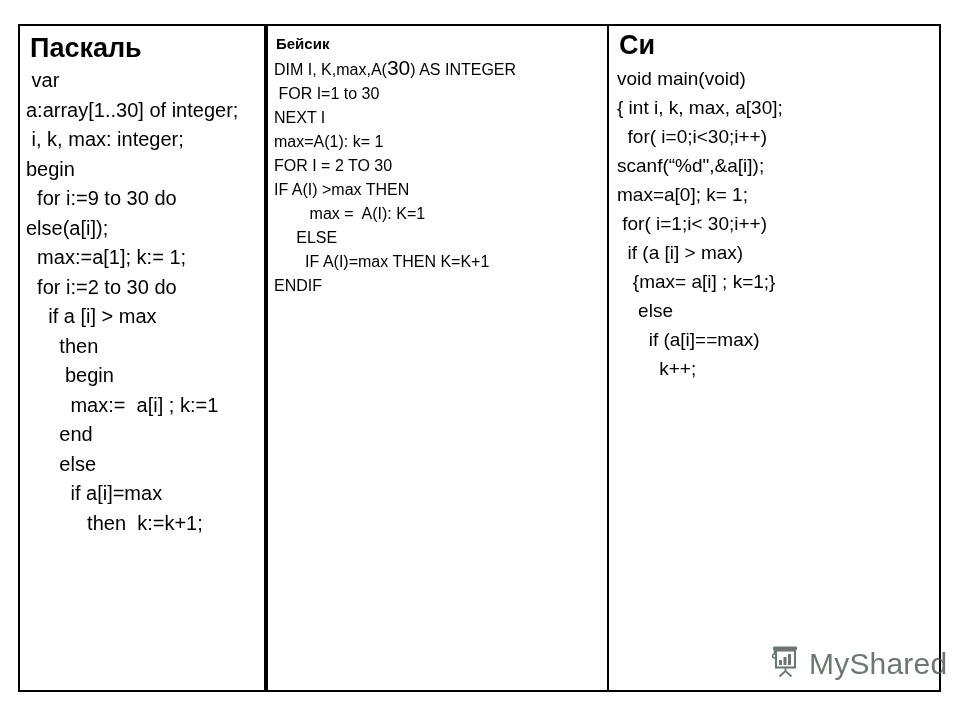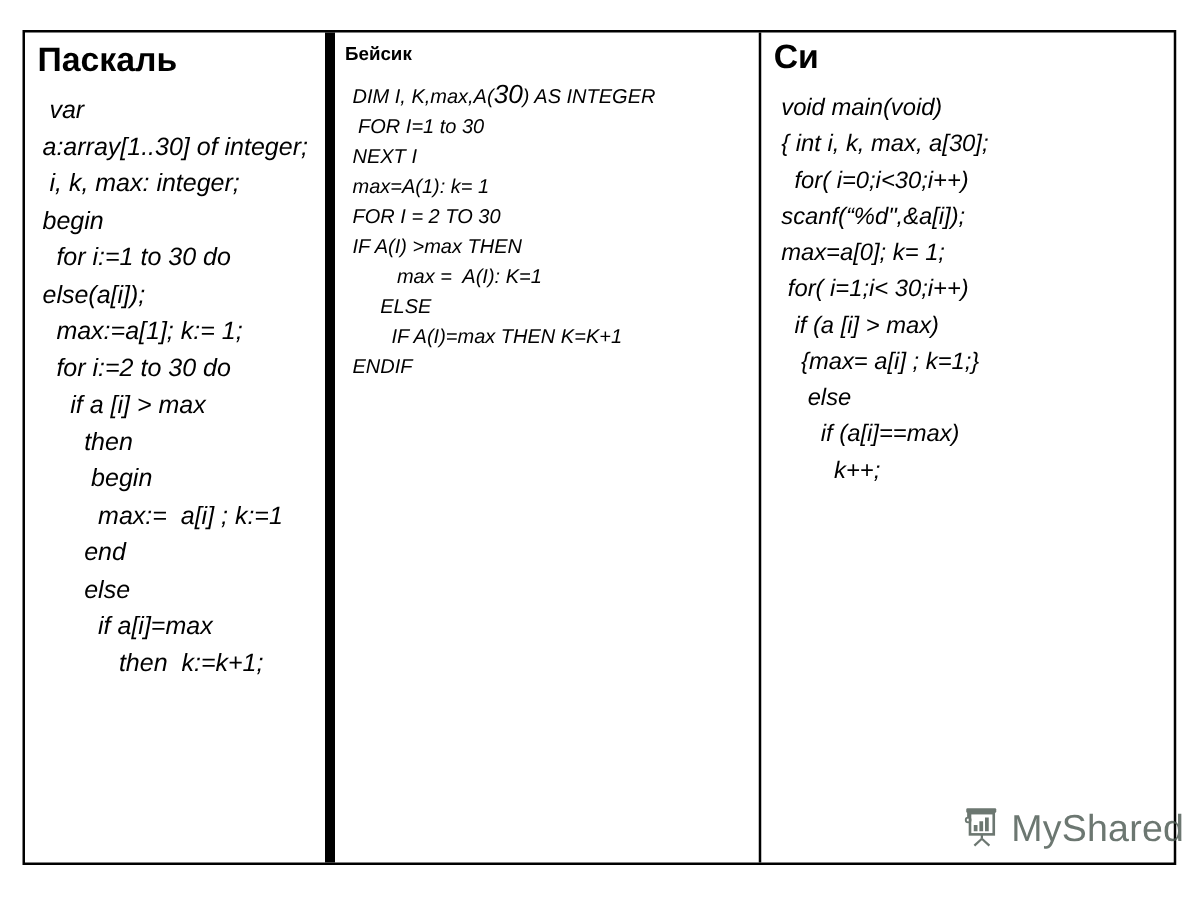--- a/index.html
+++ b/index.html
@@ -37,39 +37,38 @@
     display: flex;
     align-items: stretch;
   }
 
   .code-column {
     box-sizing: border-box;
     height: 100%;
     overflow: hidden;
     position: relative;
   }
-  .col-pascal { width: 248px; border-right: 8px solid #000000; padding: 6px 4px 0 6px; }
+  .col-pascal { width: 248px; border-right: 4px solid #000000; padding: 6px 4px 0 6px; }
   .col-basic  { width: 341px; border-right: 2px solid #000000; padding: 8px 4px 0 6px; }
   .col-c      { width: 287px; padding: 4px 8px 0 8px; }
 
   .col-title {
     font-weight: bold;
     color: #000000;
     margin: 0;
     white-space: pre;
   }
   .title-pascal { font-size: 27px; line-height: 32px; padding-left: 4px; }
   .title-basic  { font-size: 15px; line-height: 19px; padding-left: 2px; }
   .title-c      { font-size: 27px; line-height: 31px; padding-left: 2px; }
 
   .code-block {
-    margin: 8px;
+    margin: 0;
     padding: 0;
     list-style: none;
-    font-style: italic;
   }
   .code-line {
     margin: 0;
     padding: 0;
     color: #000000;
     white-space: pre;
   }
 
   
   .col-pascal .code-line { font-size: 20px; line-height: 29.5px; }
@@ -112,21 +111,21 @@
 
   <div id="code-table">
 
     <div class="code-column col-pascal">
       <div class="col-title title-pascal">Паскаль</div>
       <div class="code-block">
         <div class="code-line"> var</div>
         <div class="code-line">a:array[1..30] of integer;</div>
         <div class="code-line"> i, k, max: integer;</div>
         <div class="code-line">begin</div>
-        <div class="code-line">  for i:=1 to 30 do</div>
+        <div class="code-line">  for i:=9 to 30 do</div>
         <div class="code-line">else(a[i]);</div>
         <div class="code-line">  max:=a[1]; k:= 1;</div>
         <div class="code-line">  for i:=2 to 30 do</div>
         <div class="code-line">    if a [i] &gt; max</div>
         <div class="code-line">      then</div>
         <div class="code-line">       begin</div>
         <div class="code-line">        max:=  a[i] ; k:=1</div>
         <div class="code-line">      end</div>
         <div class="code-line">      else</div>
         <div class="code-line">        if a[i]=max</div>

